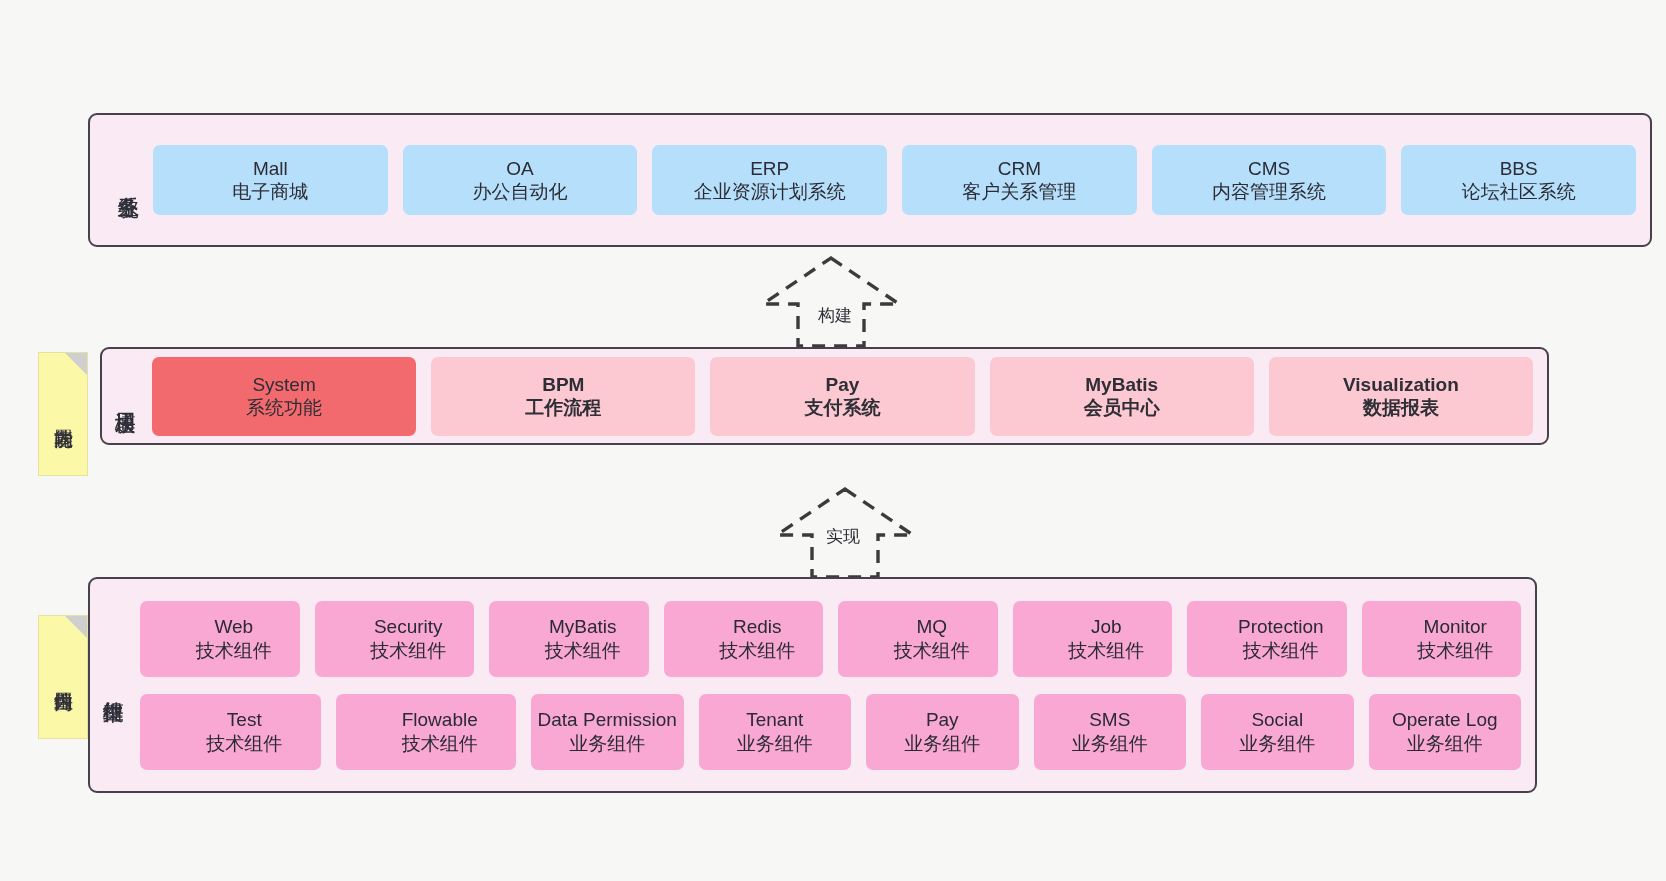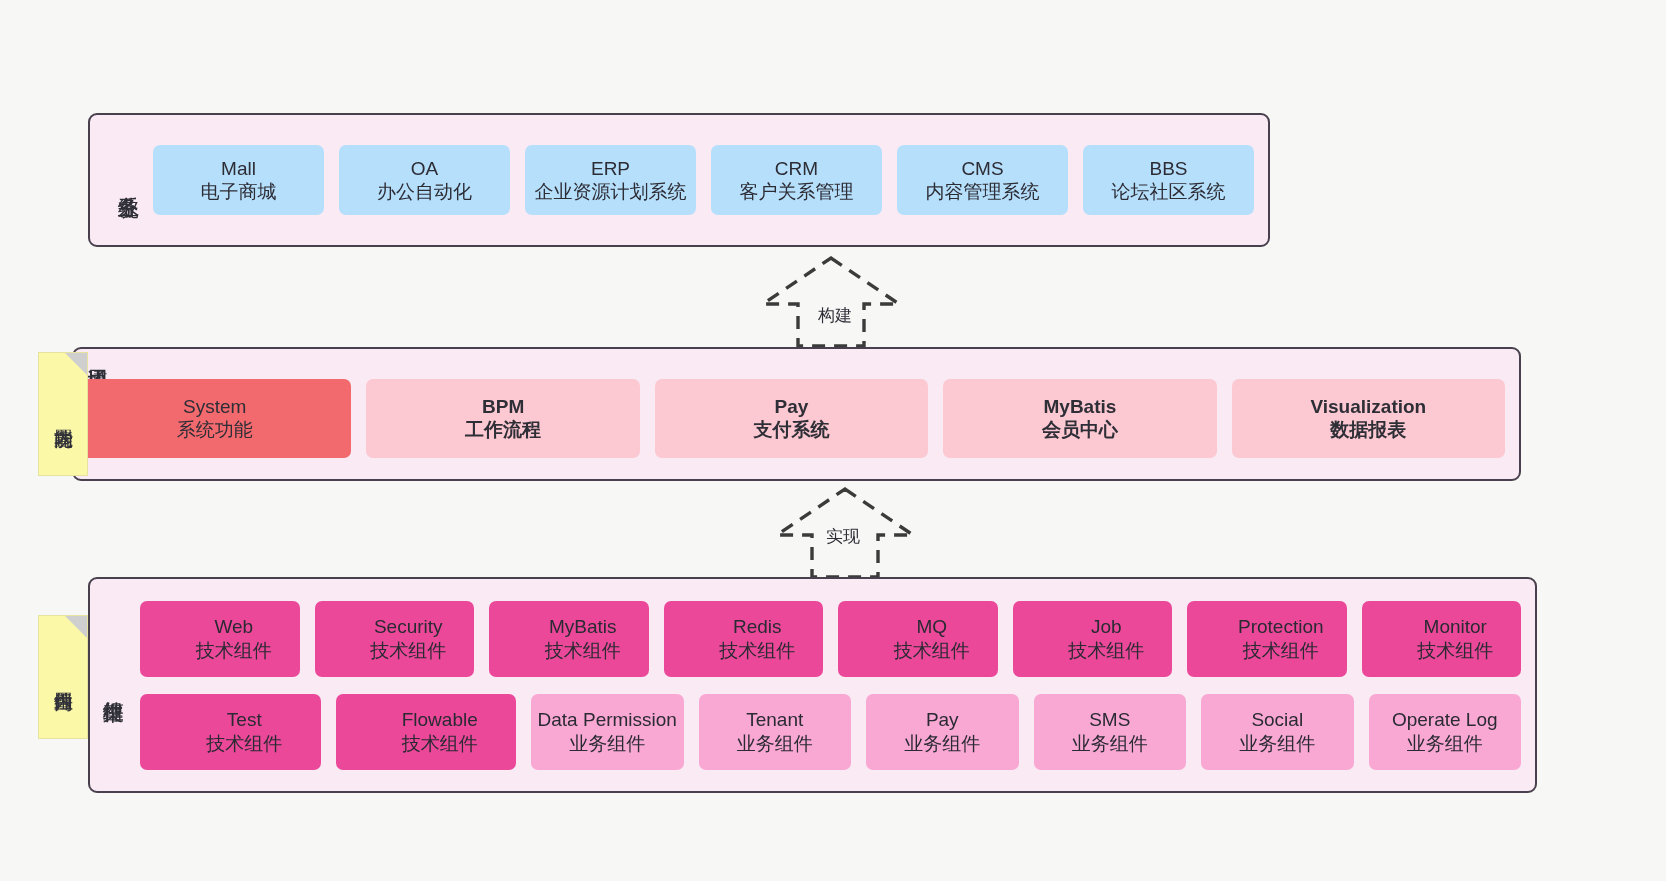--- a/index.html
+++ b/index.html
@@ -75,26 +75,26 @@
     line-height: 1.22;
     padding: 4px 5px;
     user-select: none;
   }
   .box .t1 { font-size: 19px; }
   .box .t2 { font-size: 19px; }
 
   .blue   { background: #b6dffb; color: #2c2c35; }
   .red    { background: #f2696e; color: #2e2e36; }
   .pink   { background: #fcc8d1; color: #2e2e36; font-weight: bold; }
-  .green  { background: #ec4899; color: #2a2a33; padding-left: 33px; }
+  .green  { background: #f9a8d4; color: #2a2a33; padding-left: 33px; }
   .lgreen { background: #f9a8d4; color: #2a2a33; }
 
   
-  #layer-business { left: 88px;  top: 113px; width: 1182px; height: 134px; padding-left: 15px; }
-  #layer-common   { left: 72px;  top: 347px; width: 1449px; height: 134px; flex-direction: column; }
+  #layer-business { left: 88px;  top: 113px; width: 1564px; height: 134px; padding-left: 15px; }
+  #layer-common   { left: 100px;  top: 347px; width: 1449px; height: 98px; }
   #layer-frame    { left: 88px;  top: 577px; width: 1449px; height: 216px; }
 
   #layer-business .box { height: 70px; }
   #layer-common   .box { height: 79px; }
   #layer-frame    .box { height: 76px; }
 
   #layer-business .layer-body { padding-left: 2px; }
   #layer-frame .layer-body { gap: 17px; }
 
   

